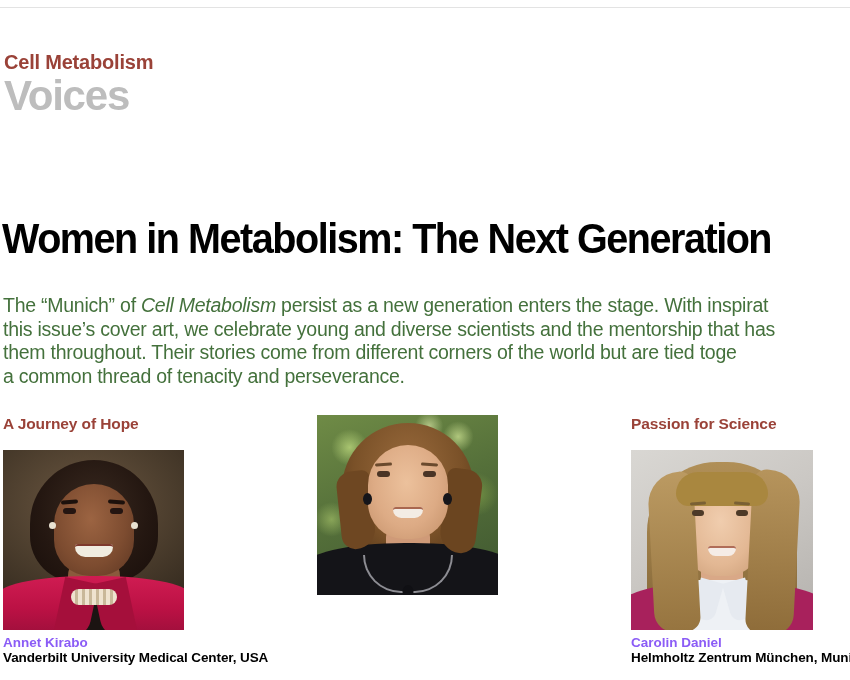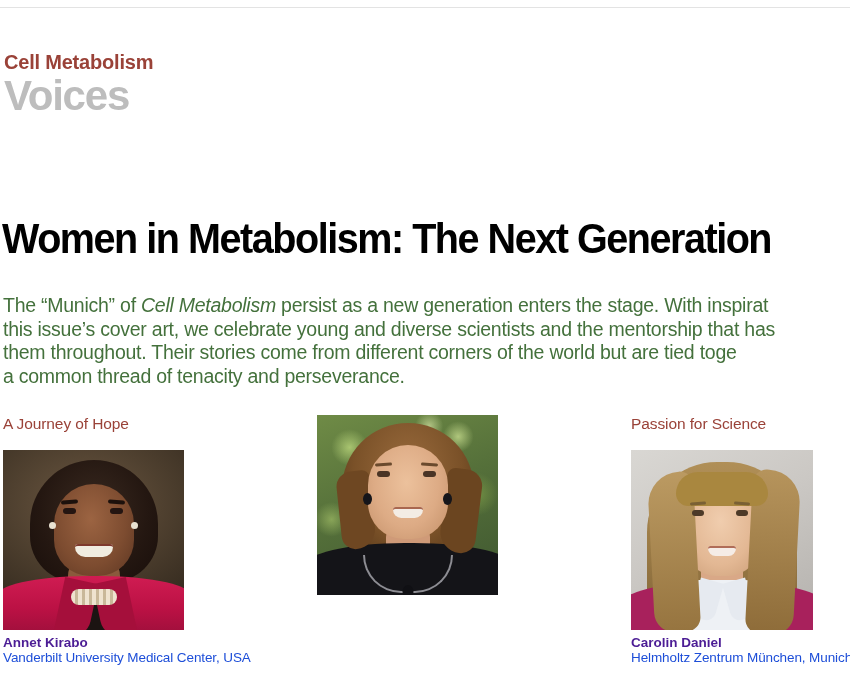--- a/index.html
+++ b/index.html
@@ -100,48 +100,48 @@
     width: 1100px;
     display: flex;
     flex-direction: row;
   }
   .voice-col {
     width: 314px;
     flex: 0 0 314px;
   }
   .voice-heading {
     font-size: 15.5px;
-    font-weight: 400;
+    font-weight: 700;
     color: #9a4238;
     letter-spacing: -0.1px;
     line-height: 1.2;
     white-space: nowrap;
     margin: 0 0 16px 0;
   }
   .voice-photo {
     width: 181px;
     height: 180px;
     overflow: hidden;
     position: relative;
     background: #3a3027;
   }
   .voice-caption {
     margin-top: 5px;
   }
   .voice-name {
     font-size: 13.5px;
     font-weight: 700;
-    color: #4c1d95;
+    color: #8b5cf6;
     line-height: 15px;
     white-space: nowrap;
   }
   .voice-affil {
     font-size: 13.5px;
-    font-weight: 400;
-    color: #1d4ed8;
+    font-weight: 700;
+    color: #000000;
     line-height: 16px;
     white-space: nowrap;
     letter-spacing: -0.1px;
   }
 
   
   .voice-col.wide .voice-photo { width: 182px; }
 
   
   .portrait { position: absolute; inset: 0; }

